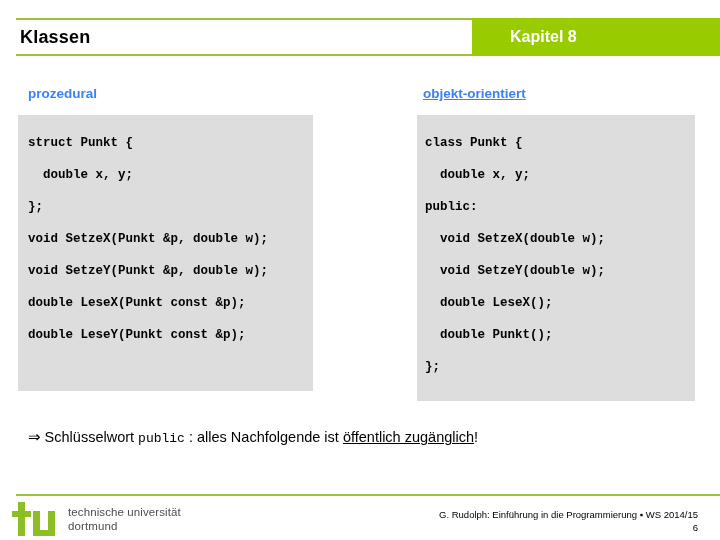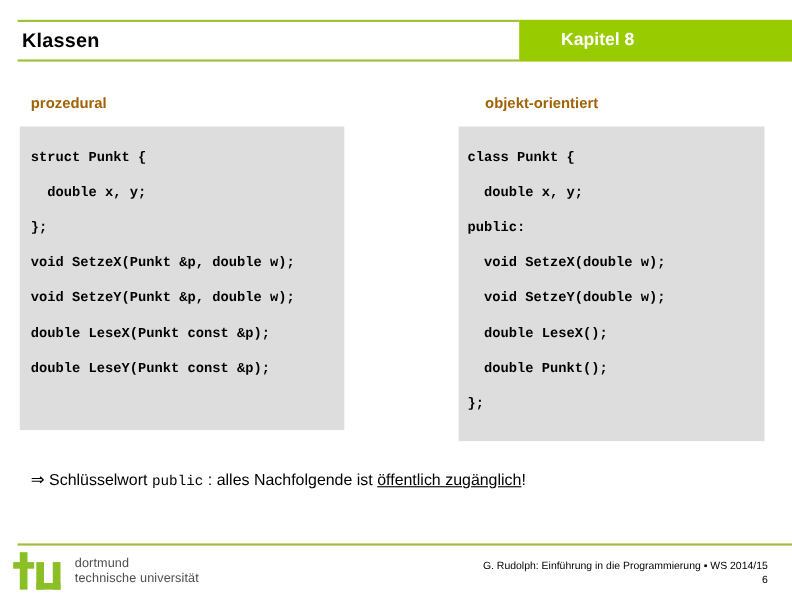--- a/index.html
+++ b/index.html
@@ -82,25 +82,25 @@
   .col {
     position: absolute;
     top: 0;
   }
   .col-left  { left: 18px;  width: 365px; }
   .col-right { left: 417px; width: 278px; }
 
   .col-caption {
     font-size: 13.5px;
     font-weight: bold;
-    color: #a16207;
+    color: #3b82f6;
     margin: 0 0 14px 10px;
     white-space: nowrap;
   }
-  .col-right .col-caption { margin-left: 24px; }
+  .col-right .col-caption { margin-left: 6px; text-decoration: underline; }
 
   .code-block {
     background: #dddddd;
     padding: 12px 0 18px 0;
   }
   .col-left .code-block  { width: 295px; min-height: 246px; }
   .col-right .code-block { width: 278px; min-height: 246px; }
 
   .code-line {
     font-family: "Liberation Mono", "DejaVu Sans Mono", monospace;
@@ -266,21 +266,21 @@
 
 <div class="logo">
   <div class="logo-mark">
     <div class="bar-t"></div>
     <div class="stem-t"></div>
     <div class="u-left"></div>
     <div class="u-bottom"></div>
     <div class="u-right"></div>
   </div>
   <div class="logo-text">
+    <div>technische universität</div>
     <div>dortmund</div>
-    <div>technische universität</div>
   </div>
 </div>
 
 <div class="footer-credit">
   <div>G. Rudolph: Einführung in die Programmierung ▪ WS 2014/15</div>
   <div>6</div>
 </div>
 
 </body></html>

